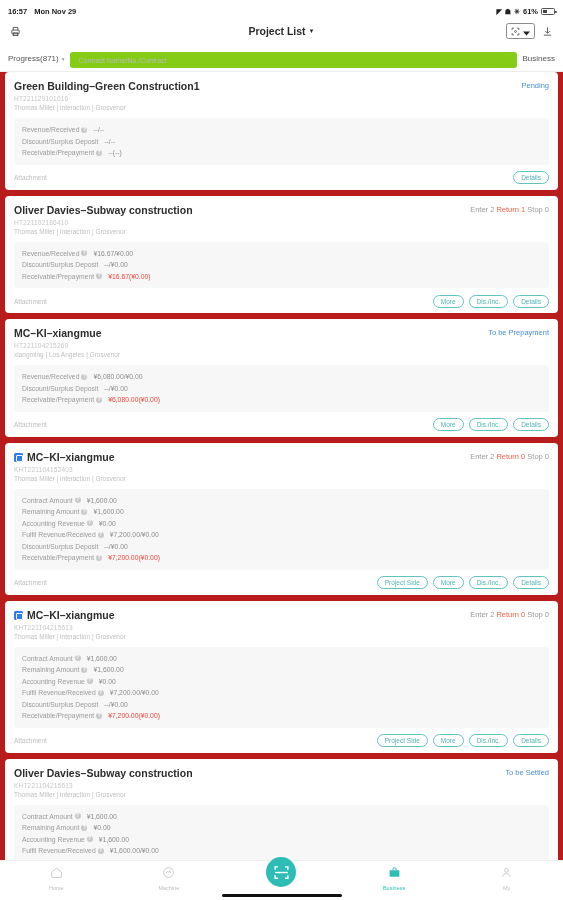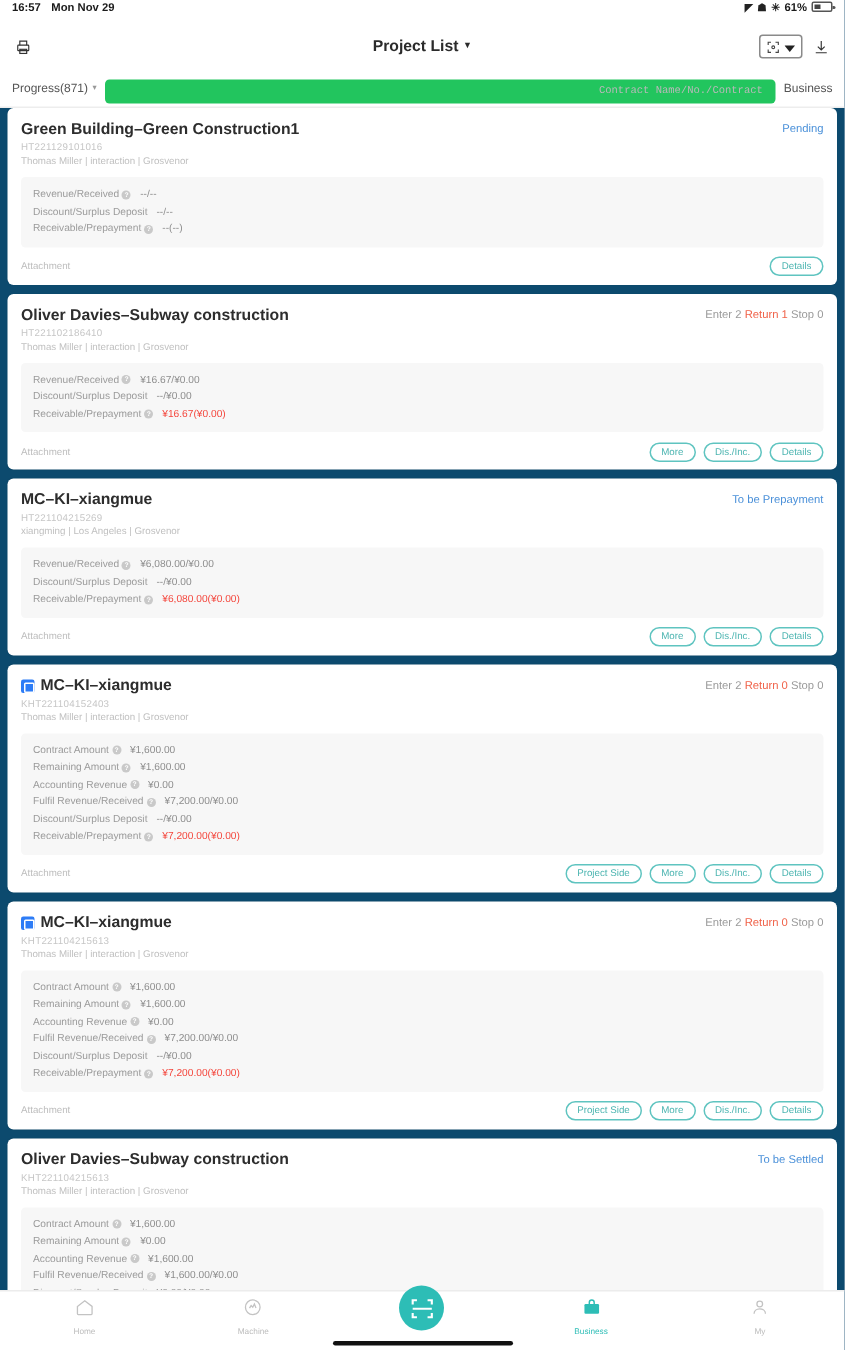--- a/index.html
+++ b/index.html
@@ -8,21 +8,21 @@
     font-family: "Liberation Sans", sans-serif;
     background: #efeff4;
     color: #333;
     overflow: hidden;
     position: relative;
   }
 
   
   .statusbar {
     height: 16px; background: #ffffff;
-    display: flex; align-items: flex-start; justify-content: space-between;
+    display: flex; align-items: flex-end; justify-content: space-between;
     padding: 0 8px; font-size: 7.5px; color: #1b1b1b; font-weight: bold;
   }
   .sb-left { display: flex; gap: 7px; align-items: center; }
   .sb-right { display: flex; gap: 3px; align-items: center; }
   .sb-icon { font-size: 7px; color: #222; }
   .battery {
     width: 14px; height: 7px; border: 1px solid #555; border-radius: 1.5px;
     position: relative; display: inline-block;
   }
   .battery::after {
@@ -58,30 +58,30 @@
     padding: 0 8px; gap: 6px; border-bottom: 1px solid #ededed;
   }
   .progress-sel {
     font-size: 8px; color: #555; white-space: nowrap;
     display: flex; align-items: center; gap: 3px;
   }
   .progress-sel .caret { font-size: 5.5px; color: #999; }
   .search-wrap { flex: 1; }
   .search-input {
     width: 100%; height: 16px; border: none; border-radius: 3px;
-    background: #22c55e; font-size: 7px; color: #555;
-    padding: 0 8px; font-family: Liberation Mono, monospace; text-align: right;
+    background: #84cc16; font-size: 7px; color: #555;
+    padding: 0 8px; font-family: Liberation Sans, sans-serif;
   }
   .search-input::placeholder { color: #b9b9b9; }
   .filters-btn { font-size: 8px; color: #555; white-space: nowrap; }
 
   
   .list {
     position: absolute; top: 72px; left: 0; right: 0; bottom: 40px;
-    overflow: hidden; background: #0c4a6e; padding: 0 5px;
+    overflow: hidden; background: #b91c1c; padding: 0 5px;
   }
   .card {
     background: #fff; border-radius: 4px; margin-bottom: 6px;
     padding: 8px 9px 0 9px; box-shadow: 0 0 1px rgba(0,0,0,0.08);
   }
   .card-head { display: flex; align-items: flex-start; }
   .card-titlewrap { flex: 1; min-width: 0; }
   .card-title {
     font-size: 10.5px; color: #2d2d2d; font-weight: bold;
     display: flex; align-items: center; gap: 4px; line-height: 13px;

